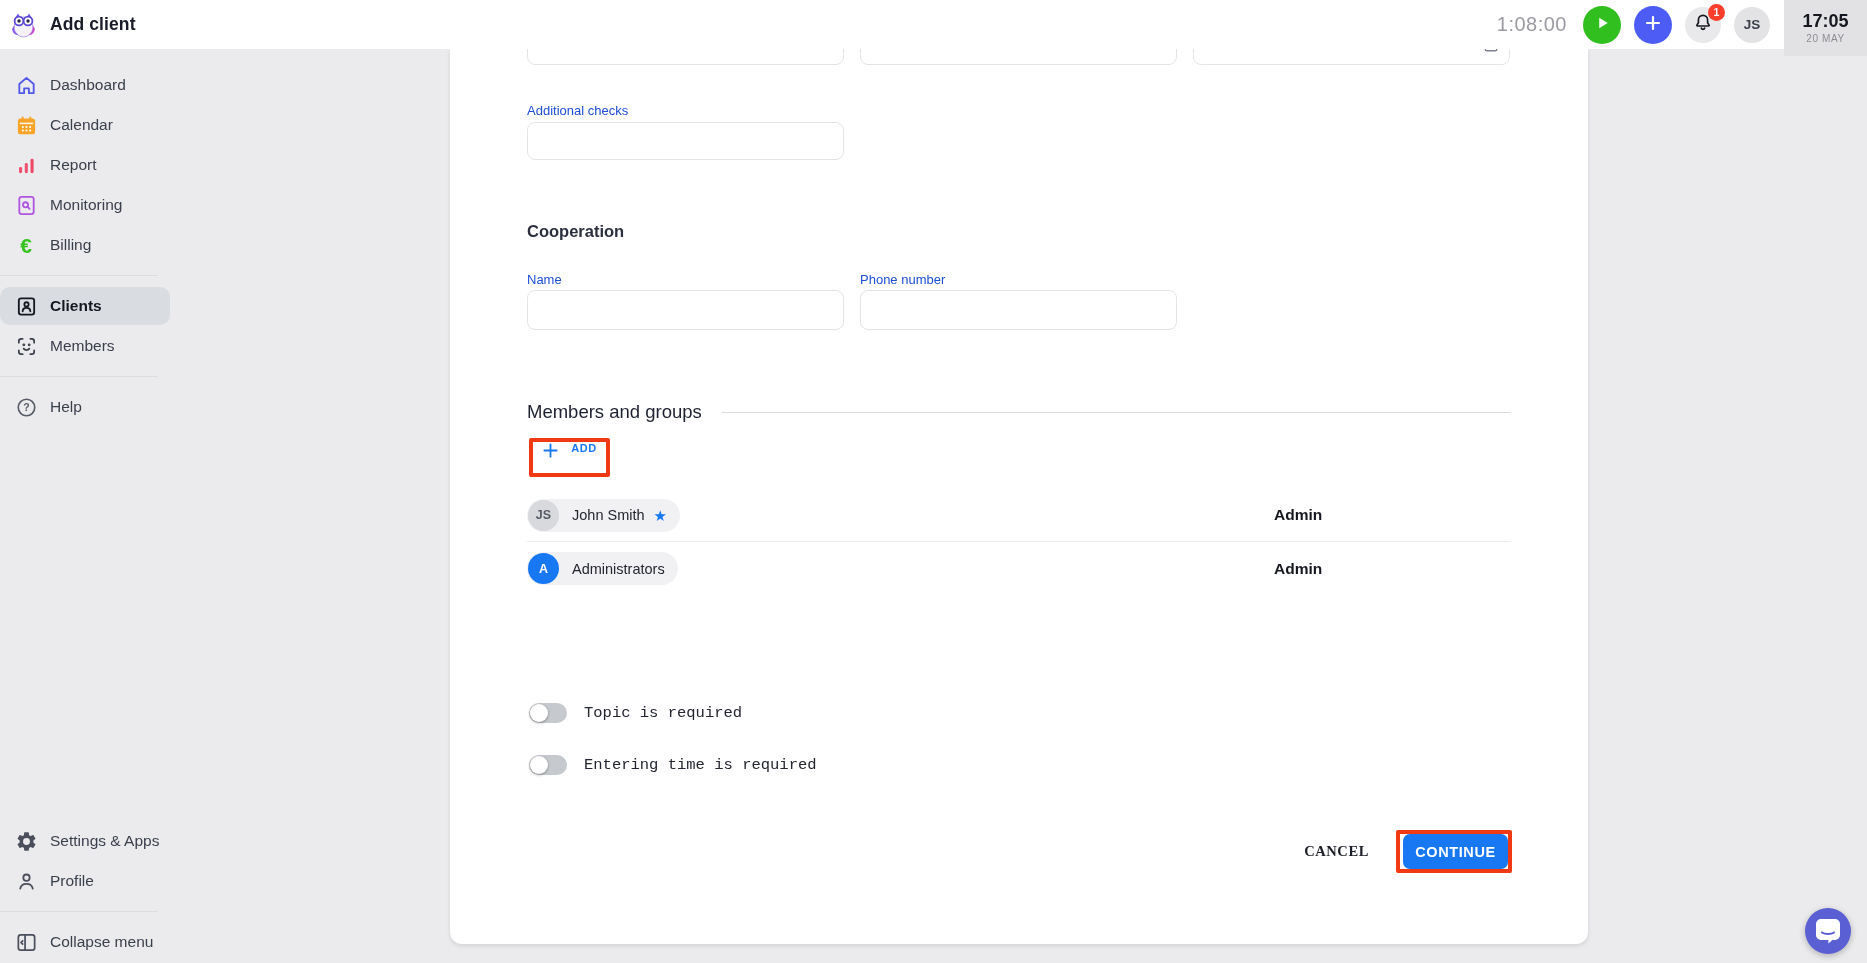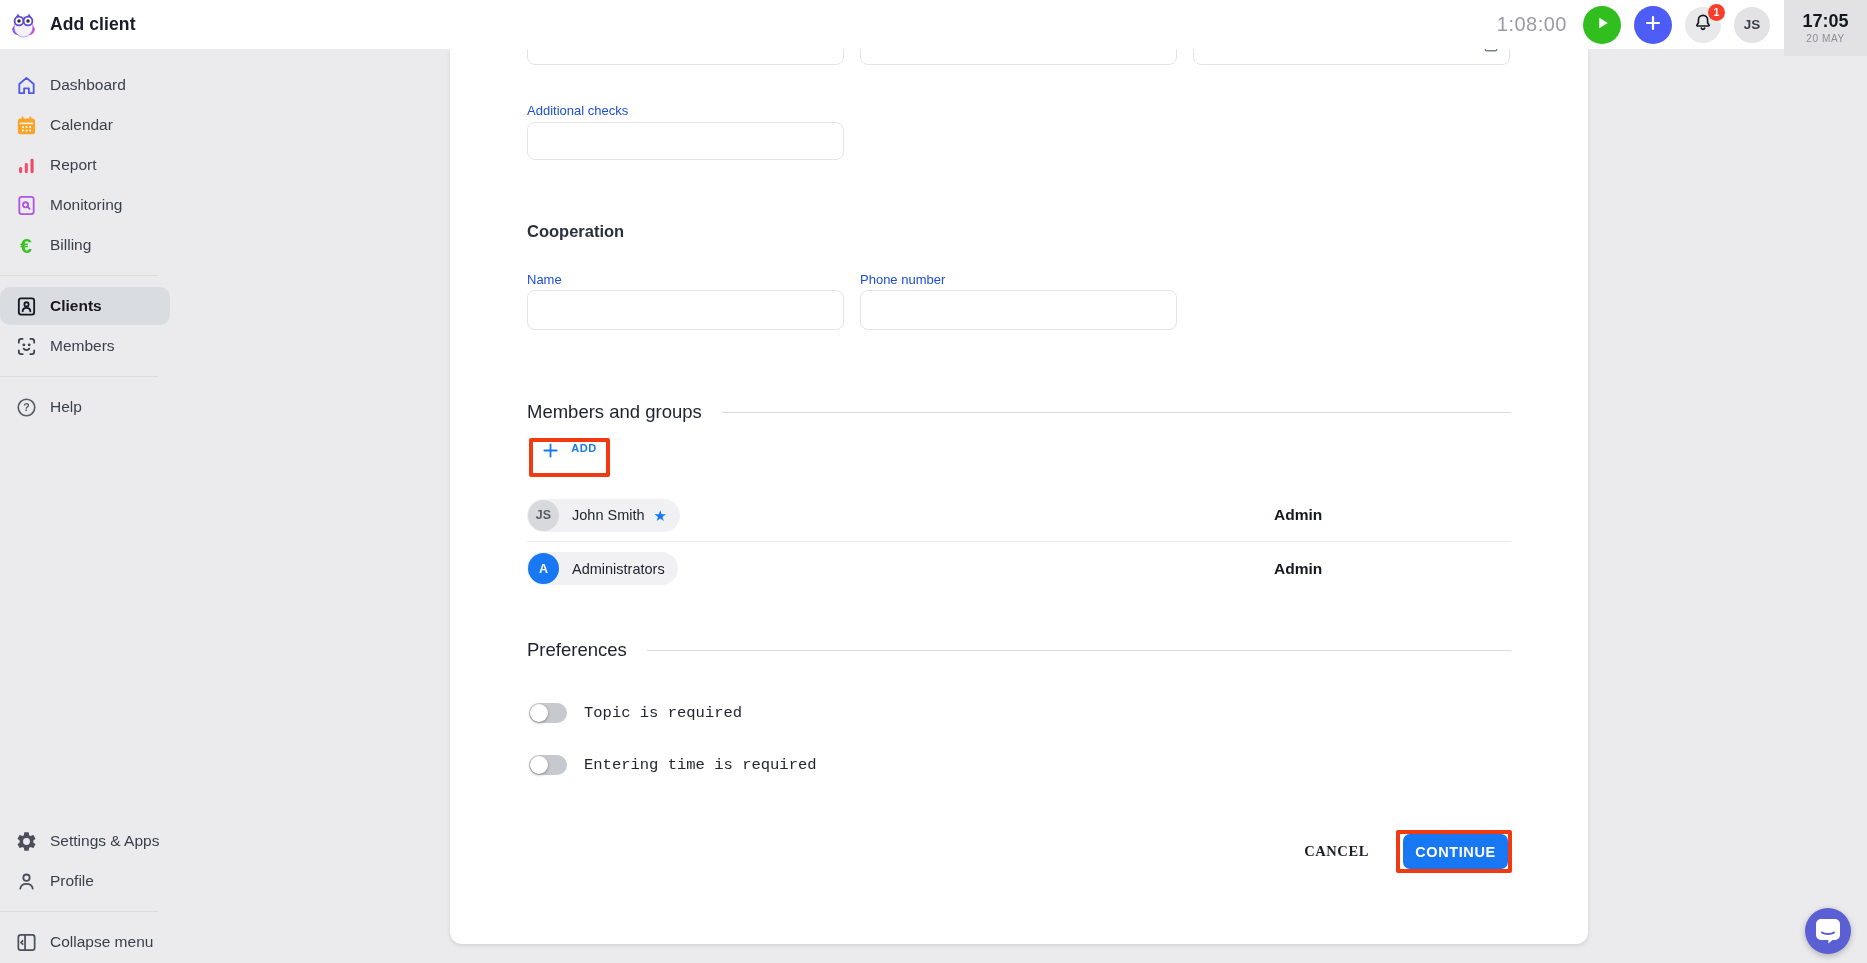--- a/index.html
+++ b/index.html
@@ -303,24 +303,20 @@
     </div>
 
     <div class="member-row" style="top:493px;">
       <span class="pill">
         <span class="pav blue">A</span>
         <span class="pname">Administrators</span>
       </span>
       <span class="role">Admin</span>
     </div>
 
-    <div class="big-h" style="top:590px;">
-      <span class="t">Preferences</span>
-      <span class="rule"></span>
-    </div>
 
     <div class="toggle-row" style="top:652px;">
       <span class="toggle">
           <span class="knob"></span>
         </span>
       <span class="tlabel">Topic is required</span>
     </div>
     <div class="toggle-row" style="top:704px;">
       <span class="toggle">
           <span class="knob"></span>

